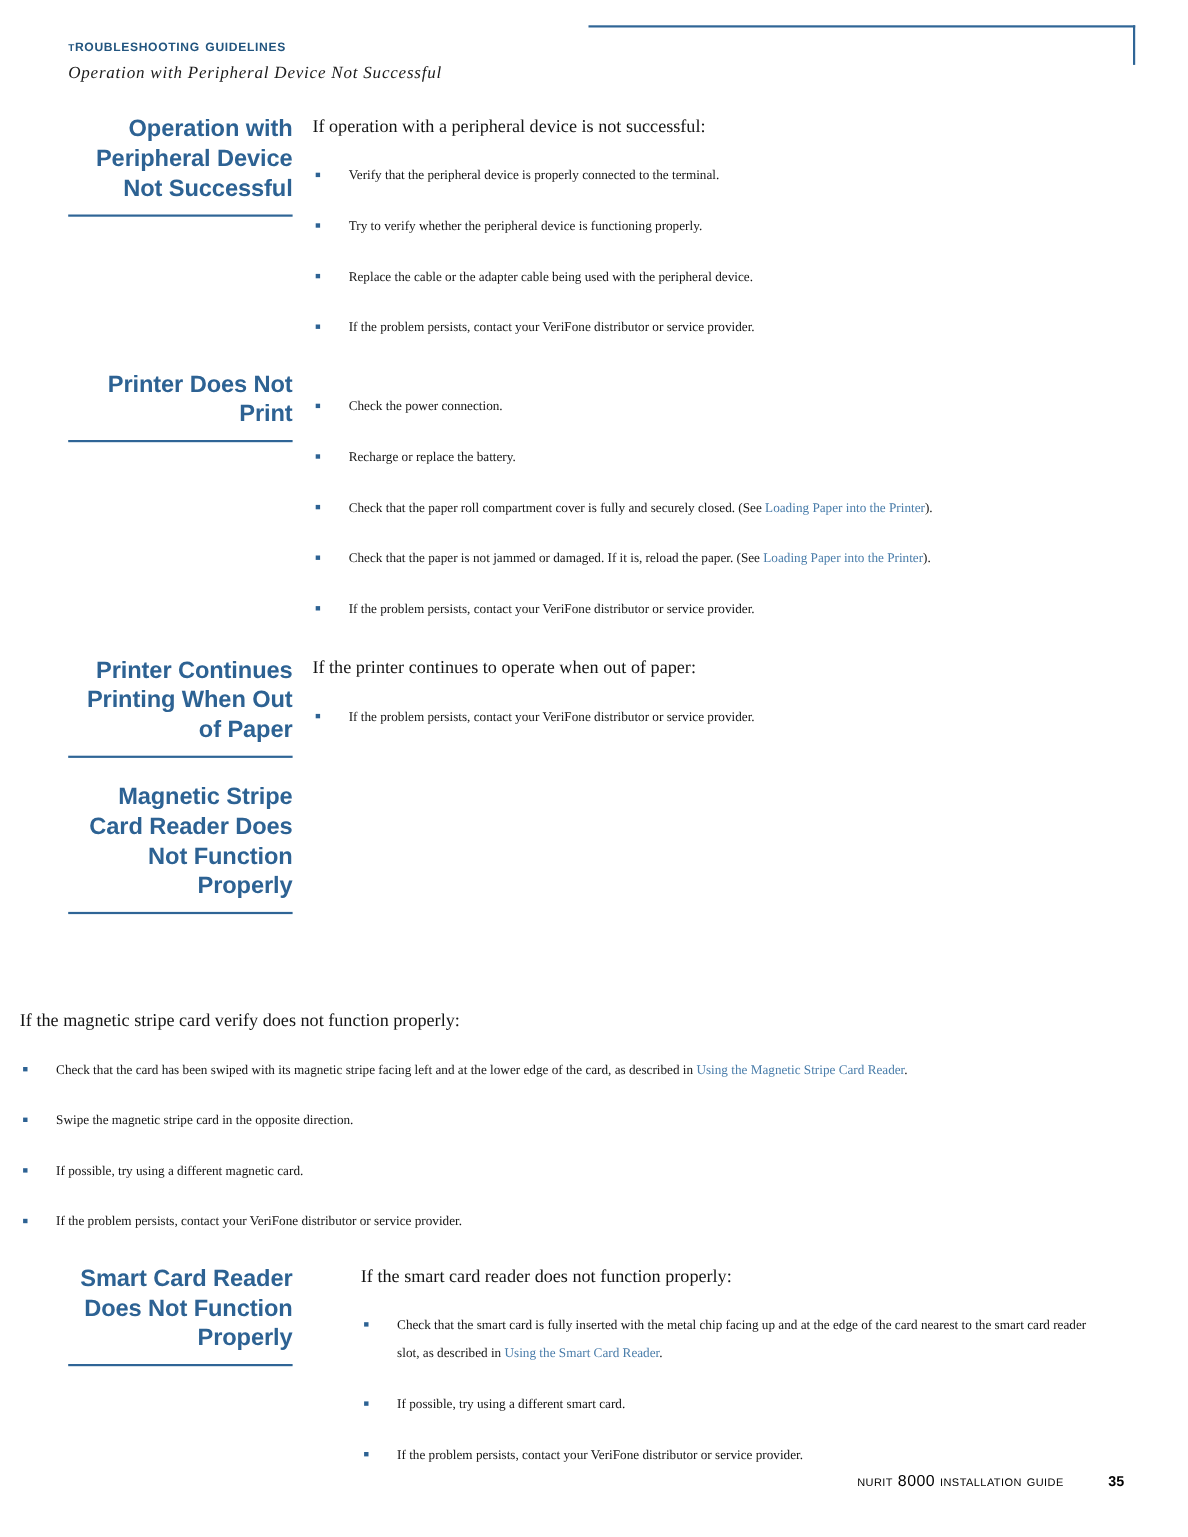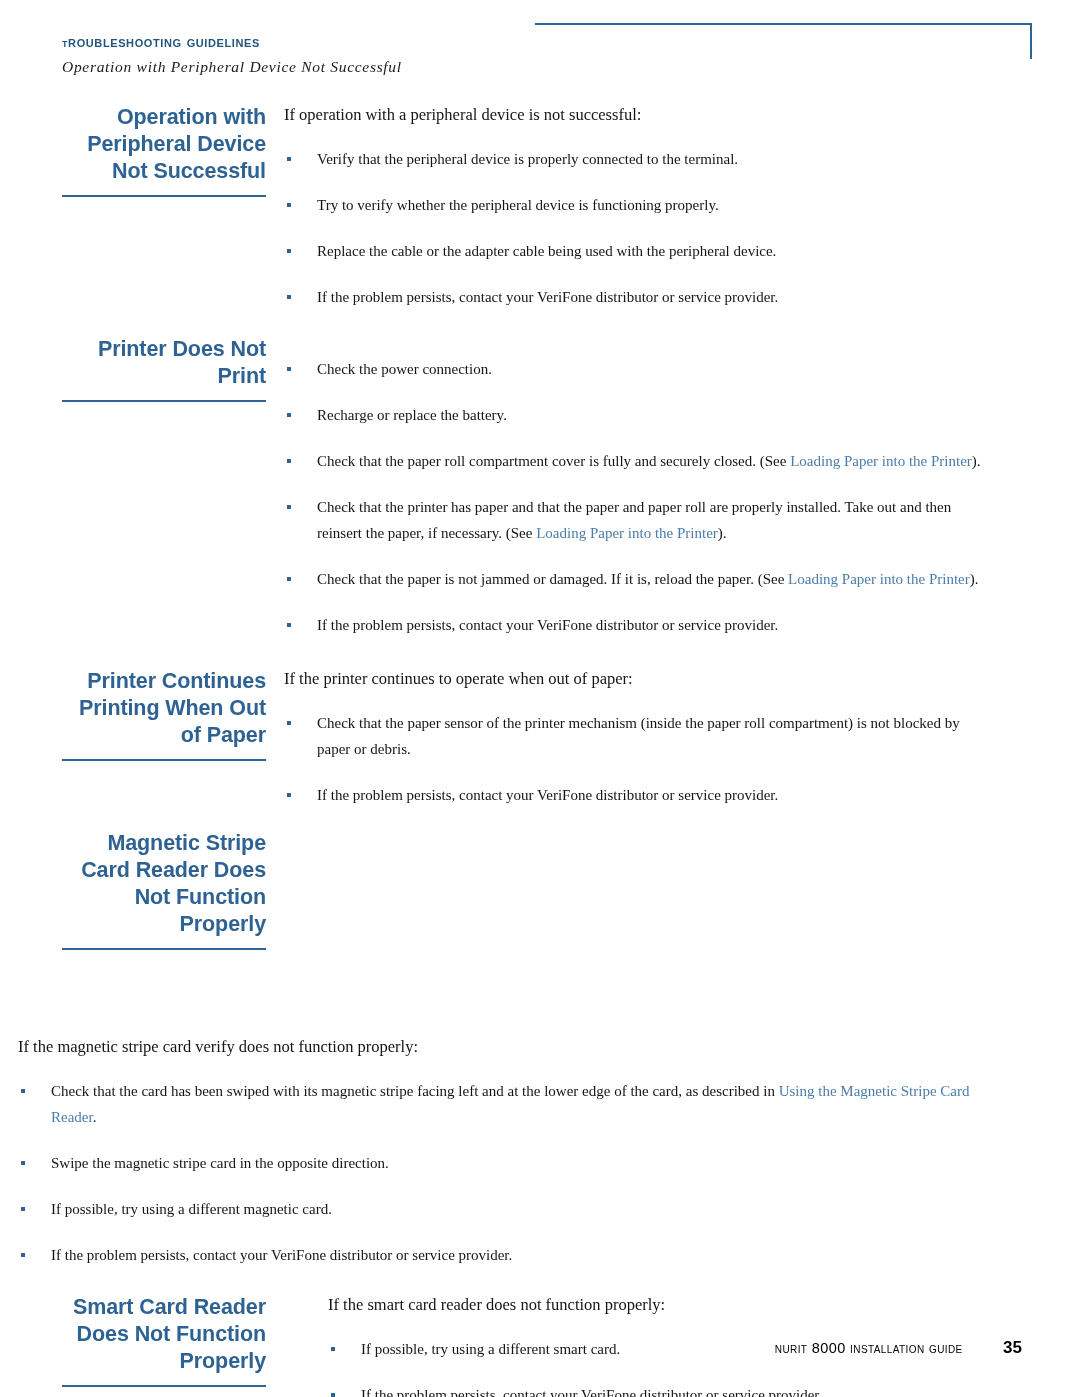--- a/index.html
+++ b/index.html
@@ -105,21 +105,21 @@
 
   ul.bullets {
     list-style: none;
     margin: 0;
     padding: 0;
   }
   ul.bullets > li {
     position: relative;
     padding-left: 33px;
     margin-top: 20px;
-    font-size: 15px;
+    font-size: 12px;
     line-height: 26px;
     color: #151515;
   }
   ul.bullets > li::before {
     content: "";
     position: absolute;
     left: 3px;
     top: 11px;
     width: 4px;
     height: 4px;
@@ -146,21 +146,21 @@
     white-space: nowrap;
   }
   .footer-guide {
     font-size: 14.5px;
     letter-spacing: 0.4px;
     font-variant: small-caps;
     text-transform: lowercase;
     color: #000;
   }
   .footer-page {
-    font-size: 17px;
+    font-size: 13px;
     font-weight: bold;
     margin-left: 36px;
     color: #000;
   }
 </style>
 </head>
 <body>
 
 <div class="corner-rule"></div>
 
@@ -189,35 +189,33 @@
       <div class="section sec-gap-2">
         <div class="heading-col">
           <h2>Printer Does Not Print</h2>
           <div class="heading-rule"></div>
         </div>
         <div class="body-col">
           <ul class="bullets">
             <li><span>Check the power connection.</span></li>
             <li><span>Recharge or replace the battery.</span></li>
             <li><span>Check that the paper roll compartment cover is fully and securely closed. (See </span><span class="xref">Loading Paper into the Printer</span><span>).</span></li>
-            <li><span>Check that the printer has paper and that the paper and paper roll are properly installed. Take out and then reinsert the paper, if necessary. (See </span><span class="xref">Loading Paper into the Printer</span><span>).</span></li>
             <li><span>Check that the paper is not jammed or damaged. If it is, reload the paper. (See </span><span class="xref">Loading Paper into the Printer</span><span>).</span></li>
             <li><span>If the problem persists, contact your VeriFone distributor or service provider.</span></li>
           </ul>
         </div>
       </div>
       <div class="section sec-gap-3">
         <div class="heading-col">
           <h2>Printer Continues Printing When Out of Paper</h2>
           <div class="heading-rule"></div>
         </div>
         <div class="body-col">
           <p class="intro">If the printer continues to operate when out of paper:</p>
           <ul class="bullets">
-            <li><span>Check that the paper sensor of the printer mechanism (inside the paper roll compartment) is not blocked by paper or debris.</span></li>
             <li><span>If the problem persists, contact your VeriFone distributor or service provider.</span></li>
           </ul>
         </div>
       </div>
       <div class="section sec-gap-4">
         <div class="heading-col">
           <h2>Magnetic Stripe Card Reader Does Not Function Properly</h2>
           <div class="heading-rule"></div>
         </div>
         <div class="body-col">
@@ -231,20 +229,21 @@
         </div>
       </div>
       <div class="section sec-gap-5">
         <div class="heading-col">
           <h2>Smart Card Reader Does Not Function Properly</h2>
           <div class="heading-rule"></div>
         </div>
         <div class="body-col">
           <p class="intro">If the smart card reader does not function properly:</p>
           <ul class="bullets">
+            <li><span>Check that the smart card is fully inserted with the metal chip facing up and at the edge of the card nearest to the smart card reader slot, as described in </span><span class="xref">Using the Smart Card Reader</span><span>.</span></li>
             <li><span>If possible, try using a different smart card.</span></li>
             <li><span>If the problem persists, contact your VeriFone distributor or service provider.</span></li>
           </ul>
         </div>
       </div>
     </div>
 </div>
 
 <div class="footer">
   <span class="footer-guide">NURIT 8000 Installation Guide</span>

